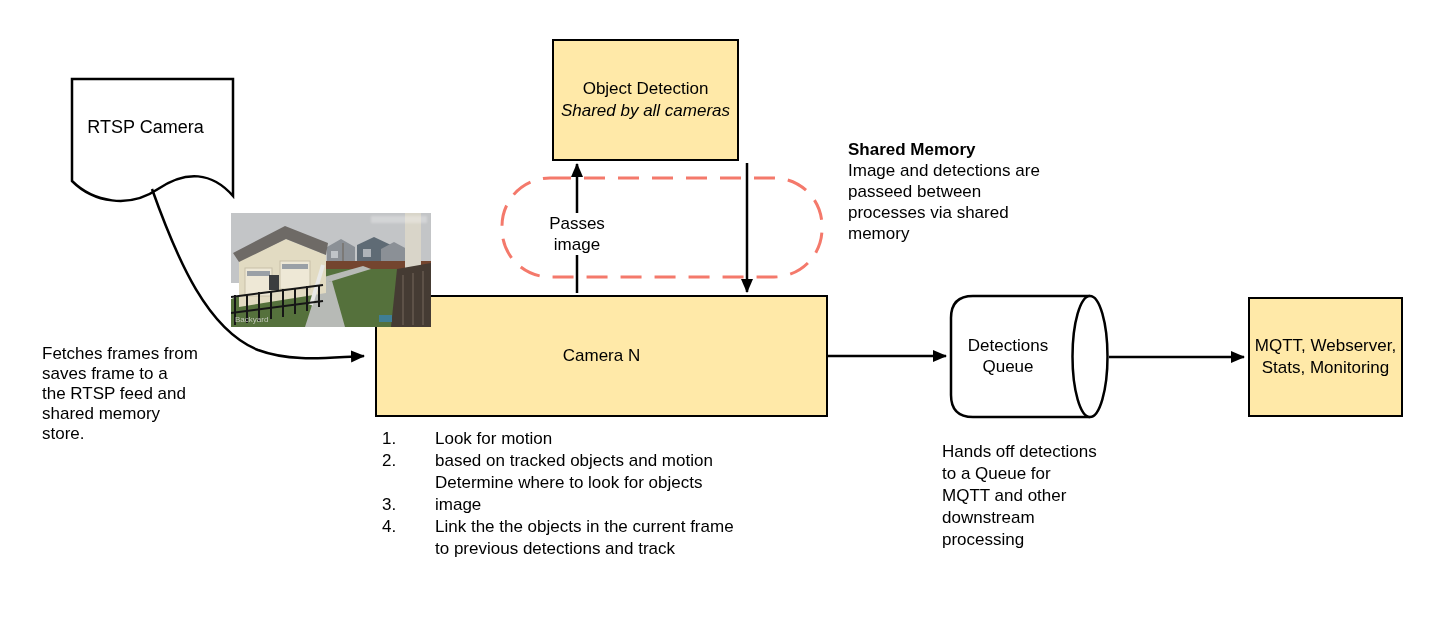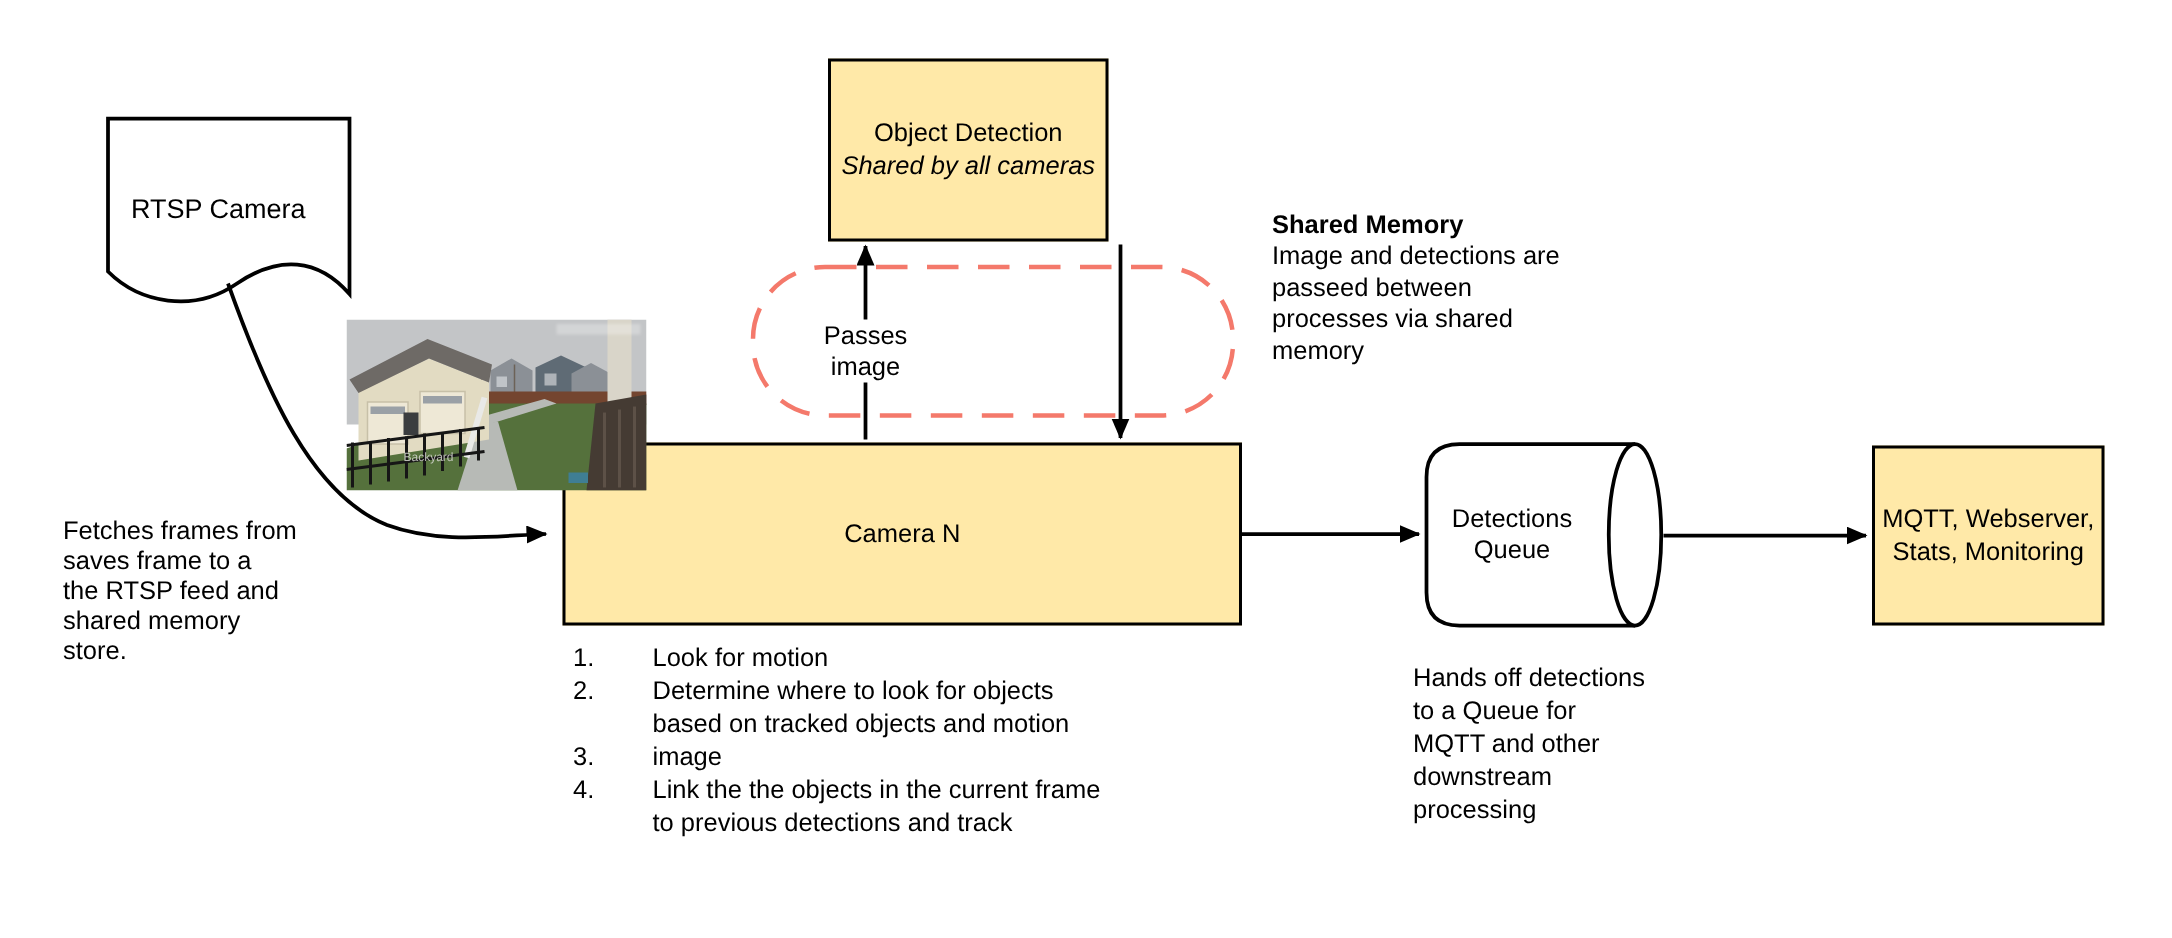--- a/index.html
+++ b/index.html
@@ -18,43 +18,43 @@
     position:absolute;box-sizing:border-box;background:var(--yellow);
     border:2px solid var(--ink);display:flex;flex-direction:column;
     align-items:center;justify-content:center;text-align:center;
     font-size:17px;line-height:22px;z-index:2;
   }
   .node .subtitle{font-style:italic;}
   #box-object-detection{left:552px;top:39px;width:187px;height:122px;}
   #box-camera-n{left:375px;top:295px;width:453px;height:122px;}
   #box-mqtt{left:1248px;top:297px;width:155px;height:120px;padding:0 2px;}
   .floating-label{position:absolute;z-index:2;font-size:18px;line-height:21px;text-align:center;}
-  #label-rtsp{left:72px;top:117px;width:147px;margin-top:12px;}
+  #label-rtsp{left:72px;top:117px;width:147px;}
   #label-queue{left:953px;top:335px;width:110px;font-size:17px;}
   .edge-label{
     position:absolute;z-index:4;background:var(--bg);font-size:17px;
     line-height:21px;text-align:center;
   }
   #label-passes{left:540px;top:213px;width:74px;}
   #label-retrieves{left:698px;top:203px;width:100px;}
   .annotation{position:absolute;z-index:2;font-size:17px;line-height:21px;}
   #ann-fetches{left:42px;top:344px;width:200px;line-height:20px;}
   #ann-shared-memory{left:848px;top:139px;width:225px;}
   #ann-shared-memory .title{font-weight:bold;}
   #ann-hands-off{left:942px;top:441px;width:190px;line-height:22px;}
   #steps{left:382px;top:428px;width:360px;line-height:22px;}
   .step{display:flex;}
   .step .num{width:53px;flex:0 0 53px;}
   #snapshot{
     position:absolute;left:231px;top:213px;width:200px;height:114px;z-index:3;
   }
   #snapshot svg{display:block;width:200px;height:114px;}
   #snapshot .cam-name{
-    position:absolute;left:4px;bottom:18px;font-size:8px;line-height:8px;
-    color:rgba(215,215,210,0.85);z-index:5;margin-left:34px;
+    position:absolute;left:4px;bottom:3px;font-size:8px;line-height:8px;
+    color:rgba(215,215,210,0.85);z-index:5;
   }
   #snapshot .timestamp{
     position:absolute;right:4px;top:3px;width:56px;height:7px;
     background:rgba(255,255,255,0.28);filter:blur(1px);z-index:5;
   }
 </style>
 </head>
 <body>
 
 <div id="canvas">
@@ -134,22 +134,22 @@
   <div class="annotation" id="steps">
     <div class="step">
       <span class="num">1.</span>
       <span class="stext">
         <div>Look for motion</div>
       </span>
     </div>
     <div class="step">
       <span class="num">2.</span>
       <span class="stext">
+        <div>based on tracked objects and motion</div>
         <div>Determine where to look for objects</div>
-        <div>based on tracked objects and motion</div>
       </span>
     </div>
     <div class="step">
       <span class="num">3.</span>
       <span class="stext">
         <div>image</div>
       </span>
     </div>
     <div class="step">
       <span class="num">4.</span>

